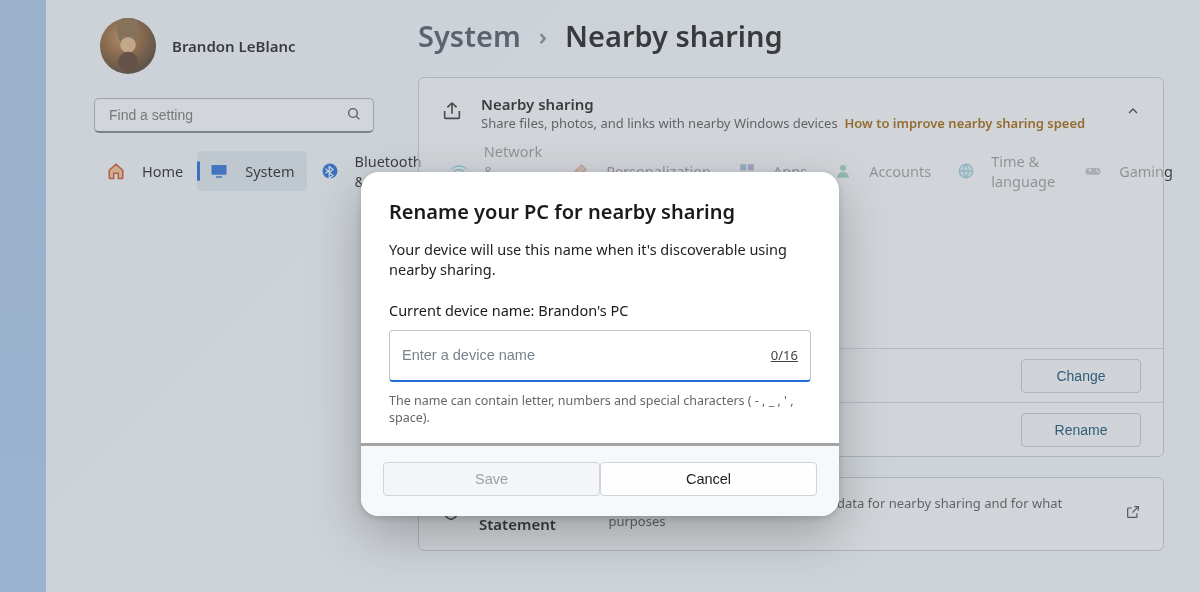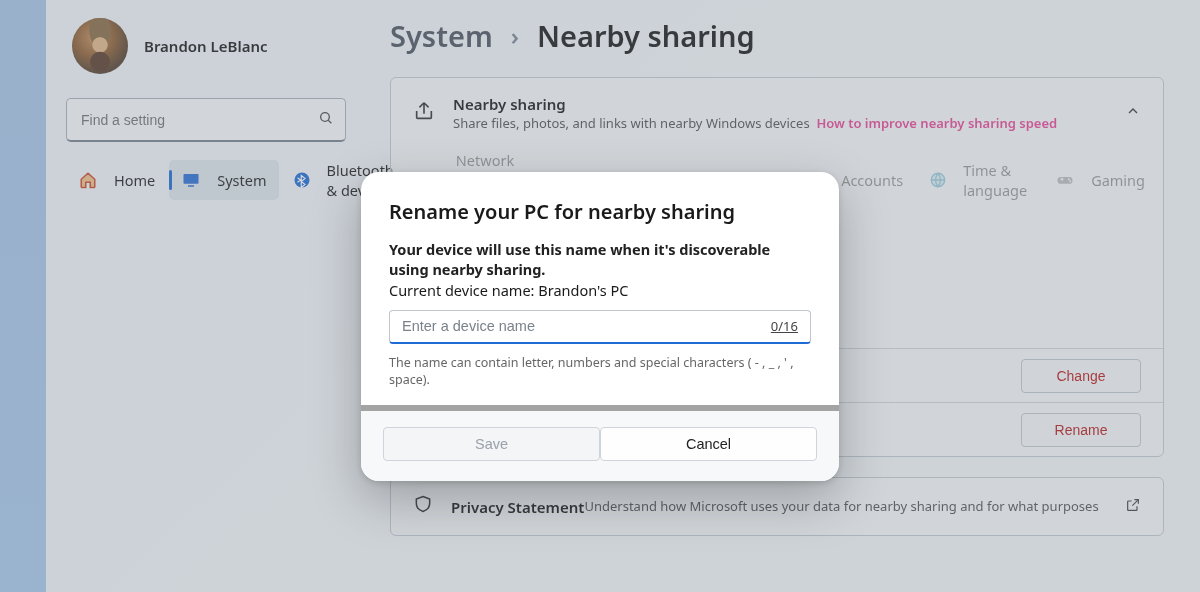--- a/index.html
+++ b/index.html
@@ -15,21 +15,21 @@
     position: absolute; left: 0; top: 0; bottom: 0; width: 46px;
     background: linear-gradient(180deg, #a9c7e8 0%, #aacaee 100%);
   }
   .page {
     position: absolute; left: 46px; right: 0; top: 0; bottom: 0;
     display: flex; background: rgba(255,255,255,0.55);
   }
   
   .sidebar {
     width: 316px; padding: 12px 10px 0 20px;
-    display: flex; flex-direction: column;
+    display: flex; flex-direction: column; margin-left: 28px;
   }
   .user {
     display: flex; align-items: center; gap: 16px;
     padding: 6px 6px 18px 6px;
   }
   .avatar {
     width: 56px; height: 56px; border-radius: 50%;
     background: radial-gradient(circle at 40% 35%, #c98f5a 0%, #8f5e32 40%, #58422f 70%);
     position: relative; overflow: hidden; flex-shrink:0;
   }
@@ -39,21 +39,21 @@
       radial-gradient(circle at 50% 78%, #5a3b2a 0 18%, transparent 20%),
       radial-gradient(circle at 50% 48%, #e5b88a 0 18%, transparent 20%),
       radial-gradient(ellipse at 50% 22%, #8a6a44 0 26%, transparent 28%);
   }
   .user-name { font-weight: 600; font-size: 15px; }
   .search {
     margin: 6px 6px 18px 0;
     position: relative;
   }
   .search input {
-    width: 100%; height: 44px; padding: 0 26px 0 14px;
+    width: 100%; height: 35px; padding: 0 26px 0 14px;
     border: 1px solid #aab2bb; border-bottom: 2px solid #7a838e;
     border-radius: 5px; background: #fdfdfe;
     font-size: 14px; color:#3a3a3a;
   }
   .search .si {
     position: absolute; right: 12px; top: 50%; transform: translateY(-50%);
     color:#4a4a4a;
   }
   .nav { display:flex; gap:2px; margin-right:4px; }
   .nav-item {
@@ -79,35 +79,35 @@
     border:1px solid #c5ccd4; border-radius:6px;
     background:rgba(255,255,255,0.55);
   }
   .card-head{
     display:flex; align-items:center; gap:18px;
     padding:16px 22px;
   }
   .card-head .txt{ display:flex; flex-direction:column; }
   .card-title{ font-size:15px; font-weight:600; }
   .card-desc{ font-size:13px; color:#555; }
-  .card-desc a{ color:#ec4899; font-weight:600; text-decoration:none; }
+  .card-desc a{ color:#a16207; font-weight:600; text-decoration:none; }
   .chev{ margin-left:auto; color:#3a3a3a; }
   .card-body{
     padding: 42px 22px 22px 22px;
     display:flex; flex-direction:column; gap:20px;
   }
   .row{
     display:flex; align-items:center; justify-content:flex-end;
     height:54px; padding:0 22px;
     border-top:1px solid #d1d8df;
   }
   .row button{
     height:34px; min-width:120px; padding:0 18px;
     border:1px solid #c3cad2; background:#fafbfc;
-    border-radius:4px; font-size:14px; color:#b91c1c;
+    border-radius:4px; font-size:14px; color:#0c4a6e;
   }
   .bottom-row{
     margin-top:20px;
     border:1px solid #c5ccd4; border-radius:6px;
     background:rgba(255,255,255,0.55);
     display:flex; align-items:center; gap:18px;
     padding:16px 22px;
   }
   .bottom-row .txt{ display:flex; }
   .open-icon{ margin-left:auto; color:#444;}
@@ -119,37 +119,37 @@
     pointer-events:none;
   }
   .dialog{
     position:absolute; left:50%; top:172px; transform:translateX(-50%);
     width:478px; background:#fff; border-radius:18px;
     box-shadow:0 18px 50px rgba(0,0,0,0.25), 0 2px 6px rgba(0,0,0,0.15);
     overflow:hidden;
   }
   .dialog-body{ padding:26px 28px 16px 28px; }
   .dlg-title{ font-size:20px; font-weight:600; margin-bottom:14px;}
-  .dlg-sub{ font-size:14.5px; color:#222; line-height:1.4; margin-bottom:0;font-weight:bold;}
+  .dlg-sub{ font-size:14.5px; color:#222; line-height:1.4; margin-bottom:20px;}
   .dlg-current{ font-size:14.5px; margin-bottom:10px;}
   .dlg-input-wrap{
     position:relative; border:1px solid #bfc6cd; border-bottom:2px solid #1f6cd6;
-    border-radius:4px; height:34px; display:flex; align-items:center;
+    border-radius:4px; height:52px; display:flex; align-items:center;
     padding:0 12px; margin-bottom:10px;
   }
   .dlg-input-wrap input{
     flex:1; border:none; outline:none; font-size:14.5px; color:#111;
     background:transparent;
   }
   .dlg-input-wrap input::placeholder{ color:#7a828b; }
   .counter{ font-size:13px; color:#444;text-decoration:underline; }
   .hint{ font-size:12.5px; color:#666; line-height:1.4; }
   .dialog-foot{
     display:flex; padding:16px 22px 20px 22px;
-    border-top:6px solid #a3a3a3; background:#f7f8fa;
+    border-top:3px solid #a3a3a3; background:#f7f8fa;
   }
   .dialog-foot button{
     flex:1; height:34px; border:1px solid #cfd4db; border-radius:4px;
     background:#fefefe; font-size:14.5px; color:#222;
   }
   .dialog-foot button.primary-dis{ color:#9aa1a9; background:#f4f5f7;}
 </style>
 </head>
 <body>
 

